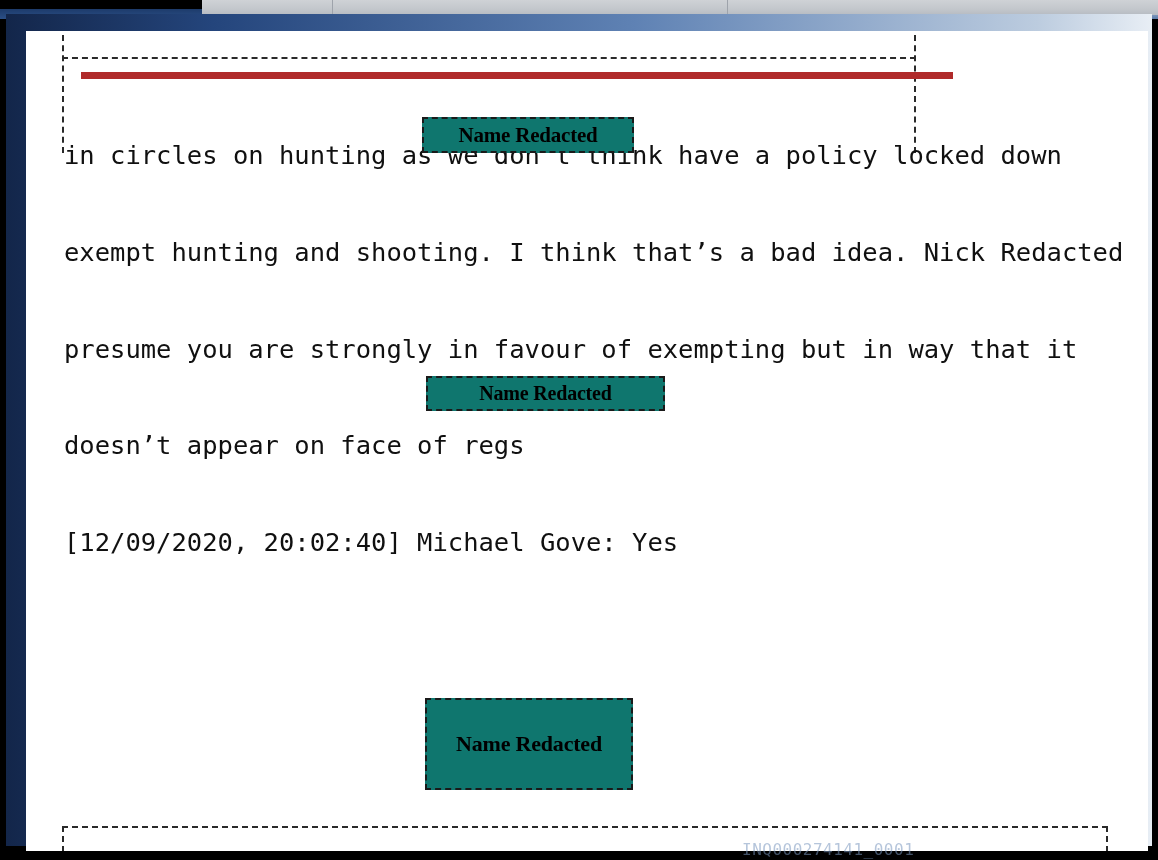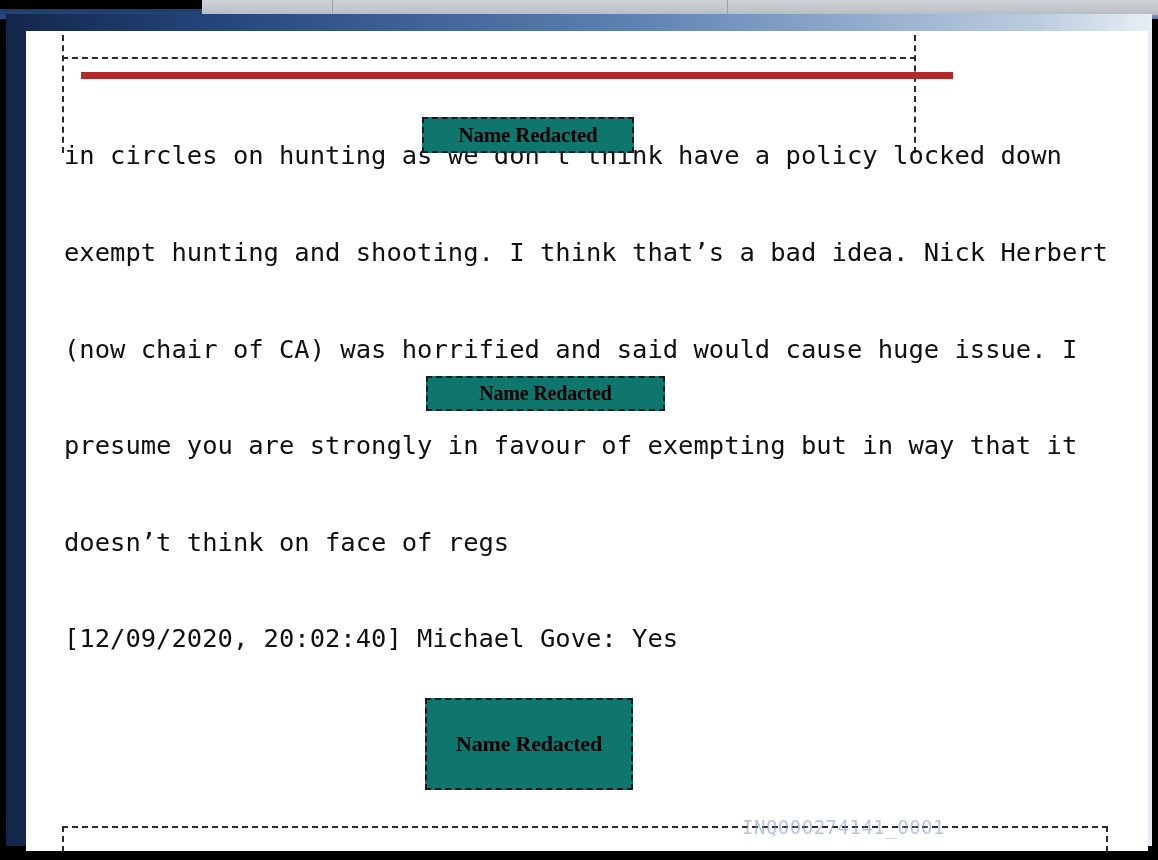--- a/index.html
+++ b/index.html
@@ -127,23 +127,23 @@
     letter-spacing: -0.2px;
     margin-top: 38px;
   }
   #redact-1 { left: 396px; top: 48px;  width: 212px; height: 36px; font-size: 21px; }
   #redact-2 { left: 400px; top: 307px; width: 239px; height: 35px; font-size: 20px; }
   #redact-3 { left: 399px; top: 629px; width: 208px; height: 92px; font-size: 22px; }
 
   
   #watermark {
     position: absolute;
-    left: 742px; top: 816px;
+    left: 742px; top: 840px;
     font-family: "DejaVu Sans Mono", monospace;
-    font-size: 19px;
+    font-size: 16px;
     color: rgba(120,150,190,0.55);
     letter-spacing: 0.5px;
     white-space: nowrap;
   }
 </style>
 </head>
 <body>
 
 <div id="viewer">
 
@@ -164,24 +164,23 @@
       <div class="dashdot-box dd-h" style="left:36px;  top:26px;  width:854px; height:0;"></div>
 
       <div class="dashdot-box dd-h" style="left:36px;  top:795px; width:1046px; height:0;"></div>
       <div class="dashdot-box dd-v" style="left:36px;  top:795px; width:0;      height:46px;"></div>
       <div class="dashdot-box dd-v" style="left:1080px;top:795px; width:0;      height:46px;"></div>
 
       <div id="red-bar"></div>
 
       <div id="transcript">
         <span class="ln">in circles on hunting as we don’t think have a policy locked down</span>
-        <span class="ln">exempt hunting and shooting. I think that’s a bad idea. Nick Herbert</span>
-        <span class="ln">(now chair of CA) was horrified and said would cause huge issue. I</span>
+        <span class="ln">exempt hunting and shooting. I think that’s a bad idea. Nick Redacted</span>
         <span class="ln">presume you are strongly in favour of exempting but in way that it</span>
-        <span class="ln">doesn’t think on face of regs</span>
+        <span class="ln">doesn’t appear on face of regs</span>
         <span class="ln">[12/09/2020, 20:02:40] Michael Gove: Yes</span>
         
         
         
         
         
         
         
         
         

